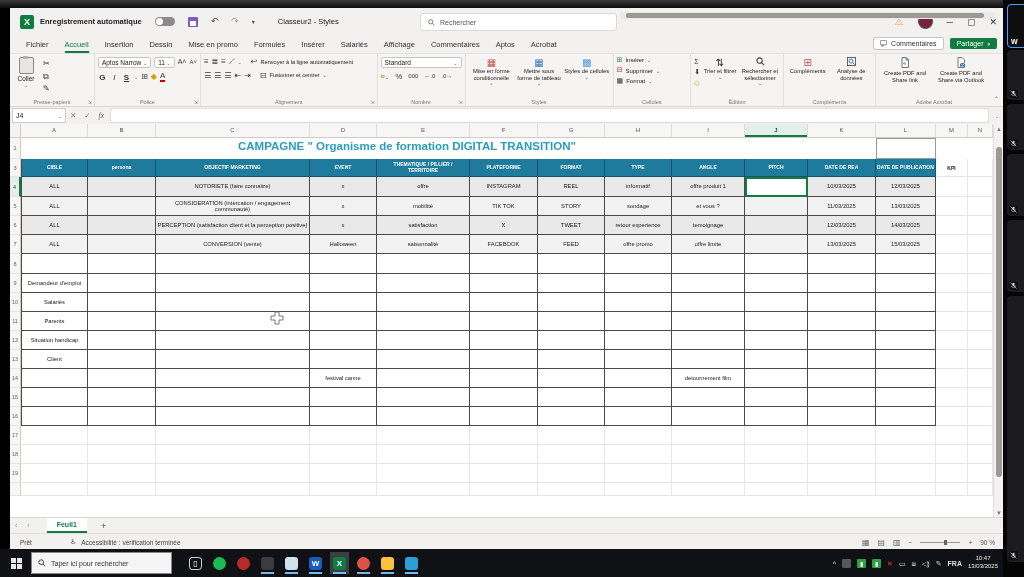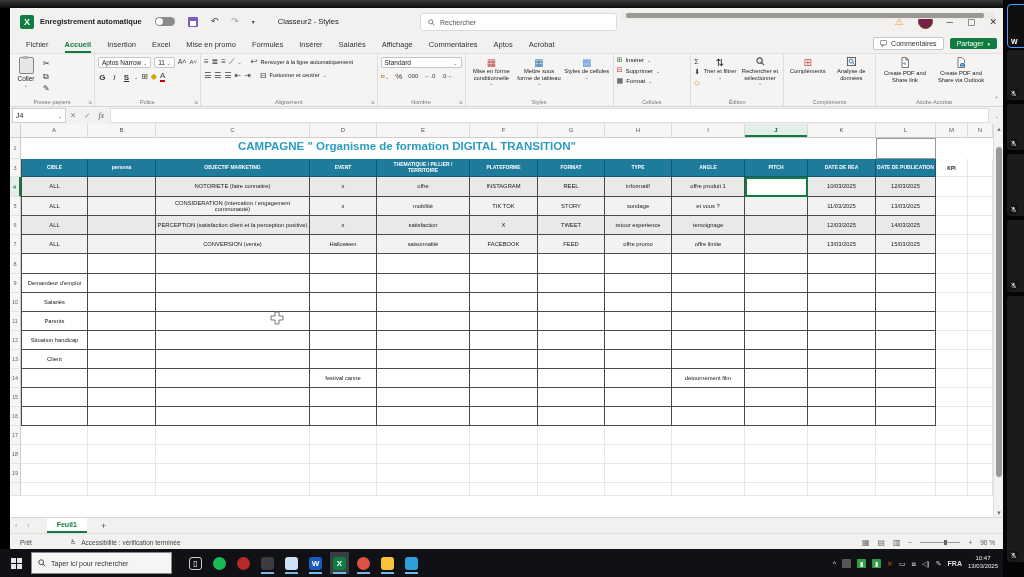--- a/index.html
+++ b/index.html
@@ -22,21 +22,21 @@
   .doc-title{font-size:7.5px;color:#222;margin-left:10px;}
   .search-pill{position:absolute;left:410px;top:5px;width:188px;height:16px;background:#fff;border:1px solid #dcdad9;
                border-radius:3px;display:flex;align-items:center;gap:5px;padding-left:7px;font-size:7px;color:#555;}
   .titlebar-right{position:absolute;right:6px;top:0;height:27px;display:flex;align-items:center;gap:14px;}
   .warn{color:#f2a33a;font-size:10px;}
   .avatar{width:13px;height:13px;border-radius:50%;background:#7a2048;border:1px solid #552;}
   .wctl{font-size:9px;color:#333;}
   
   #tabrow{left:0;top:27px;width:100%;height:18px;display:flex;align-items:center;padding-left:8px;gap:0;}
   .mtab{font-size:7.5px;color:#333;padding:3px 8px;position:relative;}
-  .mtab.active{font-weight:bold;color:#107c41;text-align:center;}
+  .mtab.active{font-weight:normal;color:#107c41;text-align:center;}
   .mtab.active:after{content:"";position:absolute;left:8px;right:8px;bottom:-1px;height:2px;background:#107c41;}
   .tabrow-right{position:absolute;right:6px;top:29px;display:flex;gap:6px;align-items:center;}
   .btn-comments{background:#fff;border:1px solid #c8c6c4;border-radius:2px;font-size:7px;color:#333;
                 padding:2px 6px;display:flex;gap:4px;align-items:center;}
   .btn-share{background:#107c41;border-radius:2px;font-size:7px;color:#fff;padding:2px 7px;display:flex;gap:4px;align-items:center;}
   
   #ribbon{left:0;top:45px;width:100%;height:52px;background:#f6f4f3;border-top:1px solid #e4e2e1;
           border-bottom:1px solid #d8d6d4;display:flex;}
   .rgroup{position:relative;border-right:1px solid #e0dedc;height:100%;box-sizing:border-box;padding:2px 3px 11px;}
   .glabel{position:absolute;left:0;right:0;bottom:1px;text-align:center;font-size:5.5px;color:#777;}
@@ -164,21 +164,21 @@
       <span class="wctl">─</span>
       <span class="wctl">▢</span>
       <span class="wctl">✕</span>
     </div>
   </div>
 
   <div id="tabrow">
       <span class="mtab">Fichier</span>
       <span class="mtab active">Accueil</span>
       <span class="mtab">Insertion</span>
-      <span class="mtab">Excel</span>
+      <span class="mtab">Dessin</span>
       <span class="mtab">Mise en promo</span>
       <span class="mtab">Formules</span>
       <span class="mtab">Insérer</span>
       <span class="mtab">Salariés</span>
       <span class="mtab">Affichage</span>
       <span class="mtab">Commentaires</span>
       <span class="mtab">Aptos</span>
       <span class="mtab">Acrobat</span>
     </div>
   <div class="tabrow-right">

